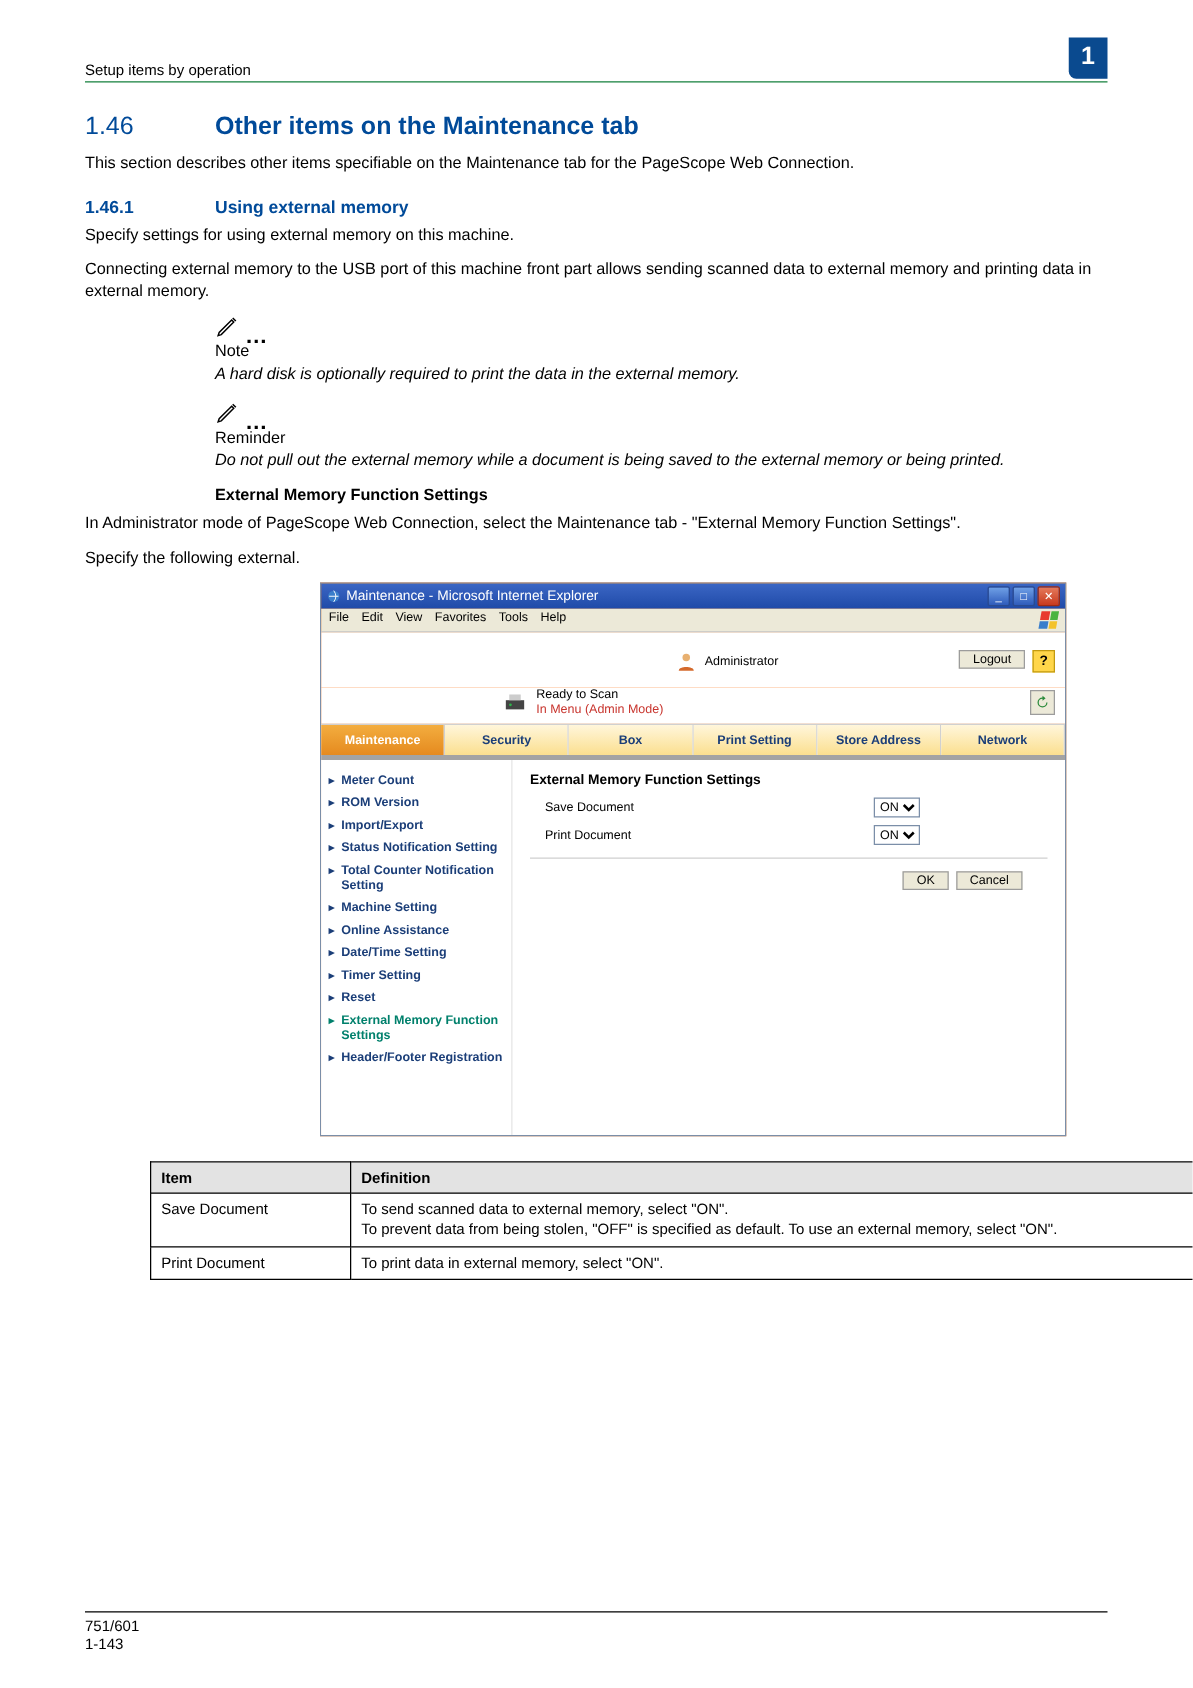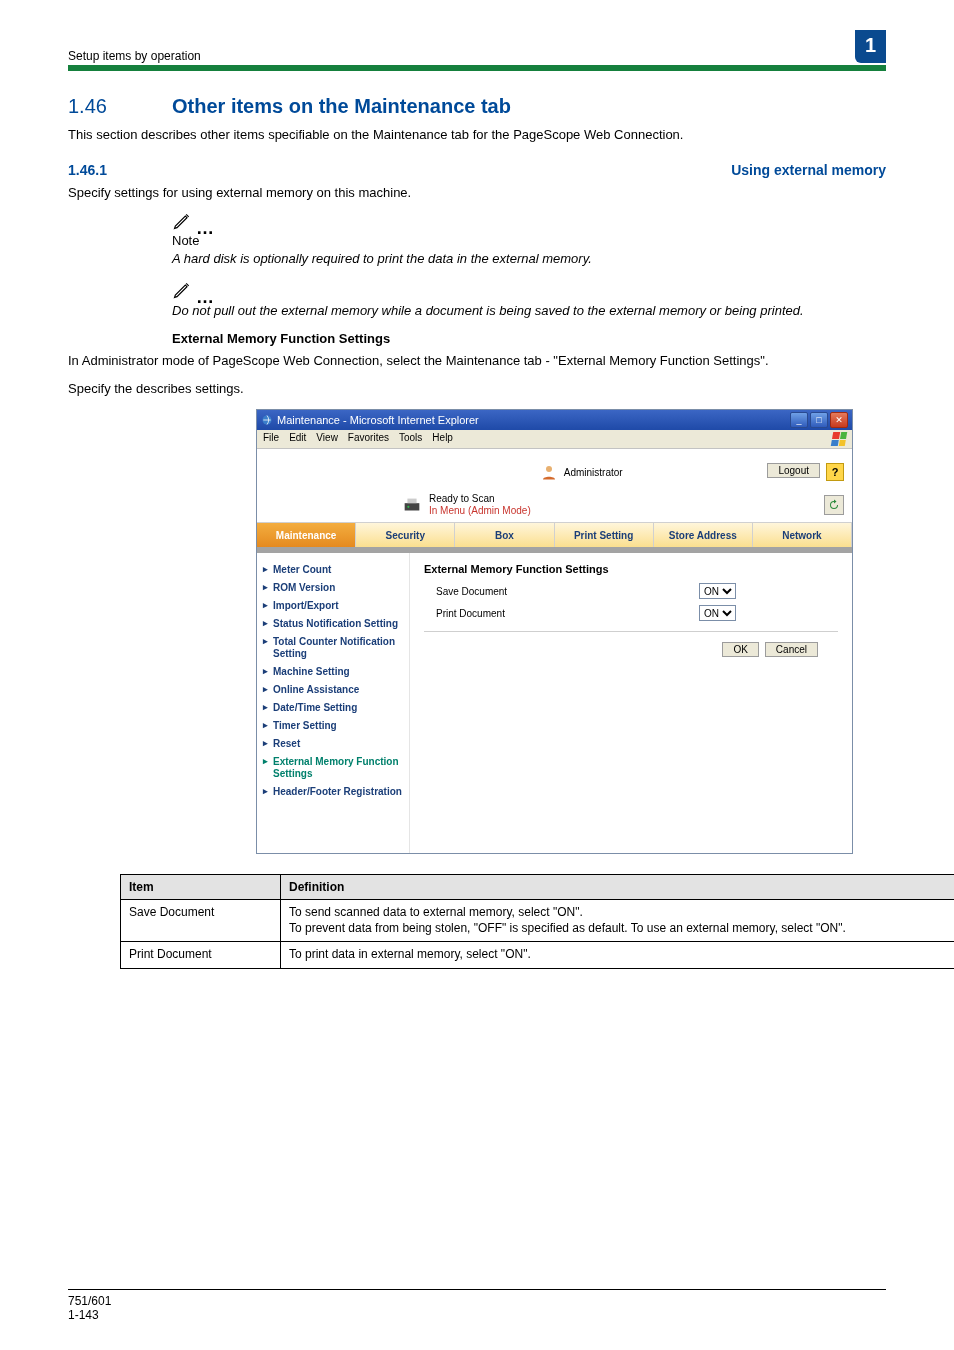--- a/index.html
+++ b/index.html
@@ -13,21 +13,21 @@
     width: 954px;
     min-height: 1350px;
     box-sizing: border-box;
     padding: 30px 68px 30px 68px;
     position: relative;
   }
   .breadcrumb-row {
     display: flex;
     align-items: flex-end;
     justify-content: space-between;
-    border-bottom: 6px solid #15803d;
+    border-bottom: 1px solid #15803d;
     padding-bottom: 2px;
     margin-bottom: 24px;
   }
   .breadcrumb {
     font-size: 12px;
   }
   .chapter-badge {
     background: #0a4a8f;
     color: #fff;
     font-weight: bold;
@@ -57,21 +57,20 @@
   }
   p.body {
     margin: 4px 0 10px 0;
     line-height: 1.35;
   }
   .h2row {
     display: flex;
     gap: 32px;
     margin-top: 18px;
     margin-bottom: 6px;
-    justify-content: space-between;
   }
   .h2num {
     color: #004a99;
     font-size: 14px;
     font-weight: bold;
     width: 72px;
   }
   .h2title {
     color: #004a99;
     font-size: 14px;
@@ -181,21 +180,21 @@
   .ss-status-text {}
   .ss-status-mode { color:#c8352e; display:block; }
   .ss-refresh {
     width:18px; height:18px; border:1px solid #9c9c9c; background:#ece9d8;
     display:flex; align-items:center; justify-content:center;
   }
   .ss-tabs {
     display: flex;
     background:#fff;
     border-top:1px solid #d0d0d0;
-    border-bottom:6px solid #a3a3a3;
+    border-bottom:4px solid #a3a3a3;
   }
   .ss-tab {
     flex: 1 1 0;
     height: 24px;
     background: linear-gradient(#fff6db, #fbdf8f);
     border-right:1px solid #d0d0d0;
     display:flex; align-items:center; justify-content:center;
     font-size: 10px;
     font-weight: bold;
     color:#1b3e78;
@@ -337,45 +336,47 @@
     <span class="h1num">1.46</span>
     <span class="h1title">Other items on the Maintenance tab</span>
   </div>
   <p class="body body-indent">This section describes other items specifiable on the Maintenance tab for the PageScope Web Connection.</p>
 
   <div class="h2row">
     <span class="h2num">1.46.1</span>
     <span class="h2title">Using external memory</span>
   </div>
   <p class="body body-indent">Specify settings for using external memory on this machine.</p>
+  <p class="body body-indent">Connecting external memory to the USB port of this machine front part allows sending scanned data to external memory and printing data in external memory.</p>
 
   <div class="note-block">
     <div class="note-head">
       <svg class="note-icon" viewBox="0 0 24 24">
           <path d="M3 21l3-1 12-12-2-2L4 18l-1 3zM17 4l3 3" stroke="#000" stroke-width="1.4" fill="none"></path>
         </svg>
       <span class="dots">…</span>
     </div>
     <div class="note-label">Note</div>
     <p class="note-text">A hard disk is optionally required to print the data in the external memory.</p>
   </div>
 
   <div class="note-block">
     <div class="note-head">
       <svg class="note-icon" viewBox="0 0 24 24">
           <path d="M3 21l3-1 12-12-2-2L4 18l-1 3zM17 4l3 3" stroke="#000" stroke-width="1.4" fill="none"></path>
         </svg>
       <span class="dots">…</span>
     </div>
+    <div class="note-label">Reminder</div>
     <p class="note-text">Do not pull out the external memory while a document is being saved to the external memory or being printed.</p>
   </div>
 
   <div class="subhead">External Memory Function Settings</div>
   <p class="body body-indent">In Administrator mode of PageScope Web Connection, select the Maintenance tab - "External Memory Function Settings".</p>
-  <p class="body body-indent">Specify the describes settings.</p>
+  <p class="body body-indent">Specify the following external.</p>
 
   <div class="screenshot">
     <div class="ss-titlebar">
       <div class="ss-title-left">
         <svg class="ieicon" viewBox="0 0 16 16">
             <circle cx="8" cy="8" r="6" fill="#3a7ecb"></circle>
             <path d="M3 8h10M8 2a10 10 0 010 12" stroke="#fff" stroke-width="1" fill="none"></path>
           </svg>
         <span>Maintenance - Microsoft Internet Explorer</span>
       </div>

